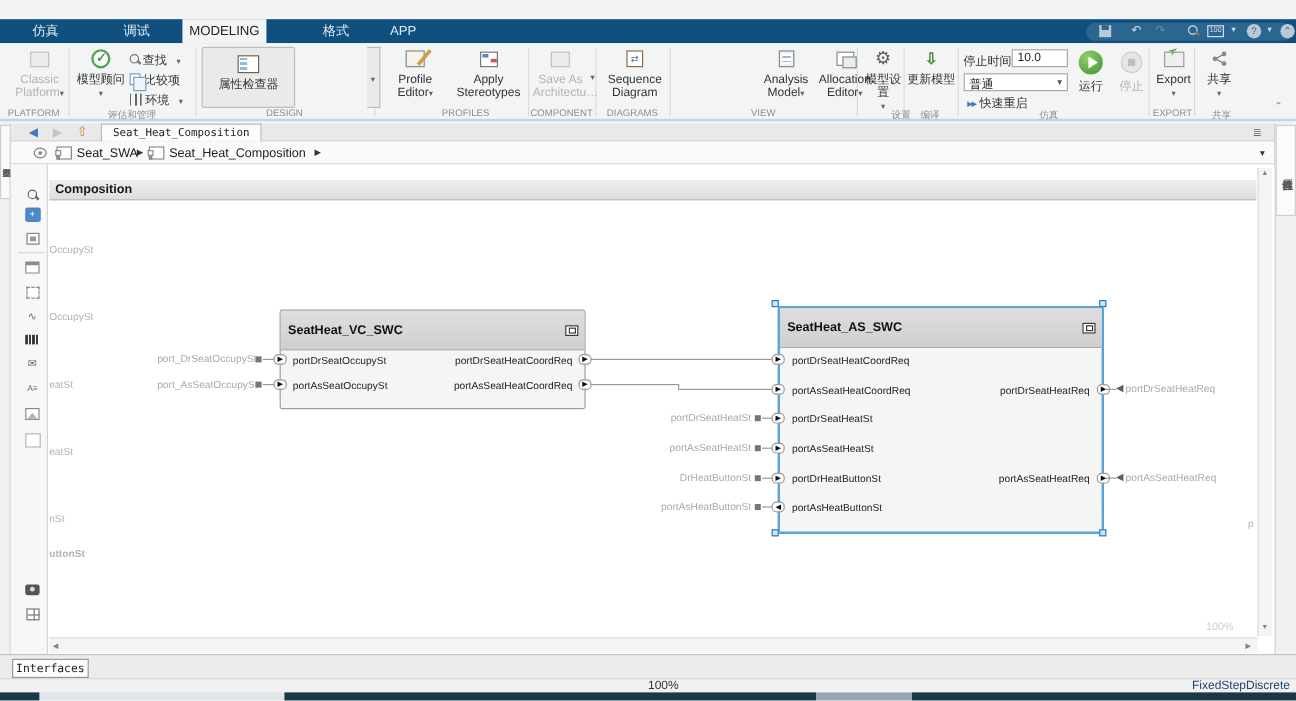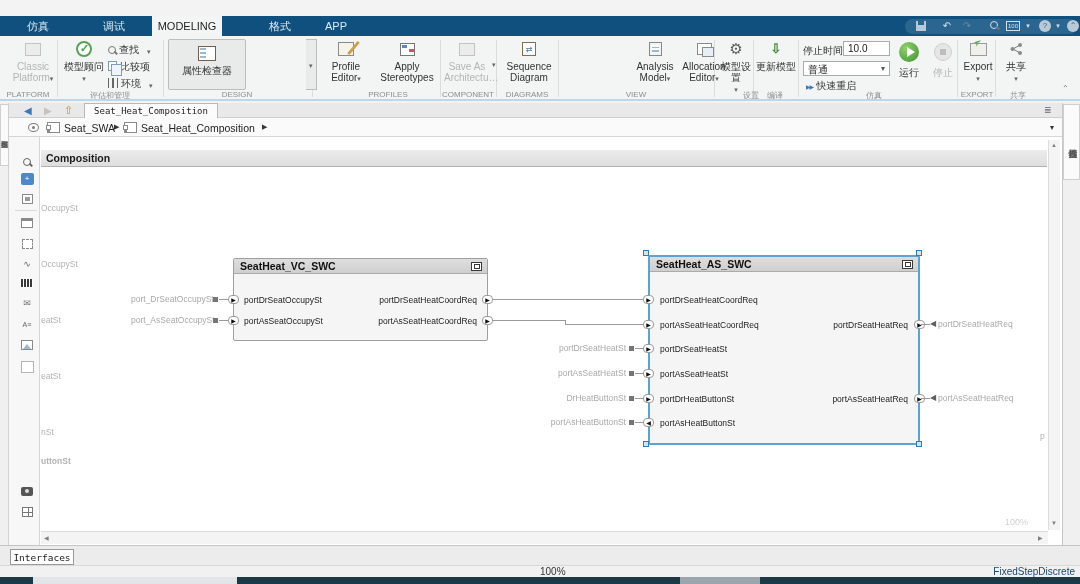--- a/index.html
+++ b/index.html
@@ -110,21 +110,21 @@
   .p-mag::after { content:""; position:absolute; left:5px; top:5px; width:4px; height:1.5px; background:#666; transform:rotate(45deg); }
   .p-img { width:12px; height:10px; border:1px solid #8a8a8a; background:#fff; position:relative; }
   .p-img::after { content:""; position:absolute; left:1px; top:3px; border-left:4px solid transparent; border-right:4px solid transparent; border-bottom:5px solid #9db8d0; }
 
   
   #canvas { left:40px; top:137px; width:1022px; height:408px; background:#ffffff; }
   #comp-hdr { left:41px; top:150px; width:1006px; height:17px; background:linear-gradient(#ececec,#dedede); border-bottom:1px solid #b3b3b3; font-size:10.5px; font-weight:bold; color:#1a1a1a; line-height:16px; padding-left:5px; }
   .clip-lbl { left:41px; font-size:8.5px; color:#b2b2b2; }
   .blk { border:1px solid #9f9f9f; background:#f5f5f5; border-radius:2px; }
   .blk.sel { border:2px solid #5ba3d4; }
-  .blk-hdr { height:15px; background:linear-gradient(#dedede,#cfcfcf); border-bottom:1px solid #ababab; display:flex; align-items:center;gap:30px; }
+  .blk-hdr { height:33px; background:linear-gradient(#dedede,#cfcfcf); border-bottom:1px solid #ababab; display:flex; align-items:center;gap:30px; }
   .blk-title { font-size:10.5px; font-weight:bold; color:#111; padding-left:6px; flex:1; text-align:left; }
   .comp-ic { width:11px; height:9px; border:1.5px solid #3a3a3a; margin-right:5px; position:relative; background:#fff; }
   .comp-ic::after { content:""; position:absolute; left:2px; top:1px; width:4px; height:3px; border:1px solid #3a3a3a; }
   .prow { position:absolute; height:12px; display:flex; align-items:center; font-size:8.5px; color:#222; }
   .notch { position:absolute; width:11px; height:9px; top:1px; background:#fff; border:1px solid #9a9a9a; border-radius:4px; font-size:6px; color:#111; text-align:center; line-height:8px; }
   .ext-lbl { position:absolute; font-size:8.5px; color:#a9a9a9; height:12px; line-height:12px; }
   .ext-sq { position:absolute; width:5px; height:5px; background:#757575; }
   .wire { position:absolute; background:#9a9a9a; }
   .handle { position:absolute; width:6px; height:6px; background:#cfe6f7; border:1px solid #2e7bbd; }
   .ext-ar { position:absolute; font-size:8px; color:#5f5f5f; line-height:10px; }

